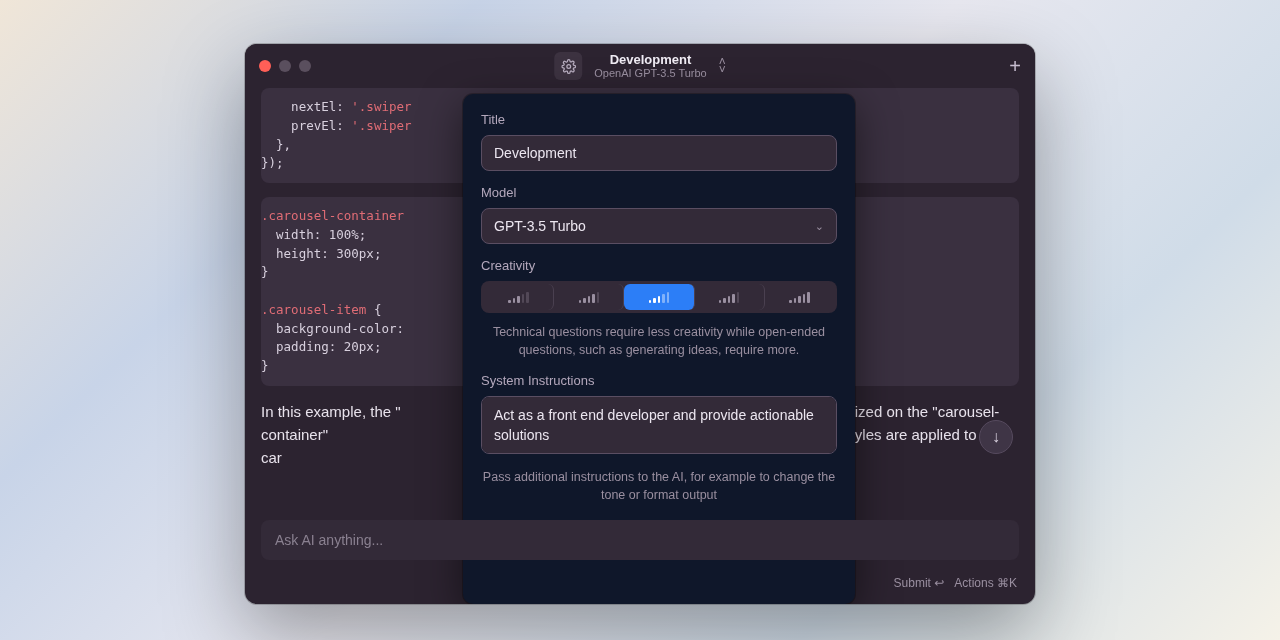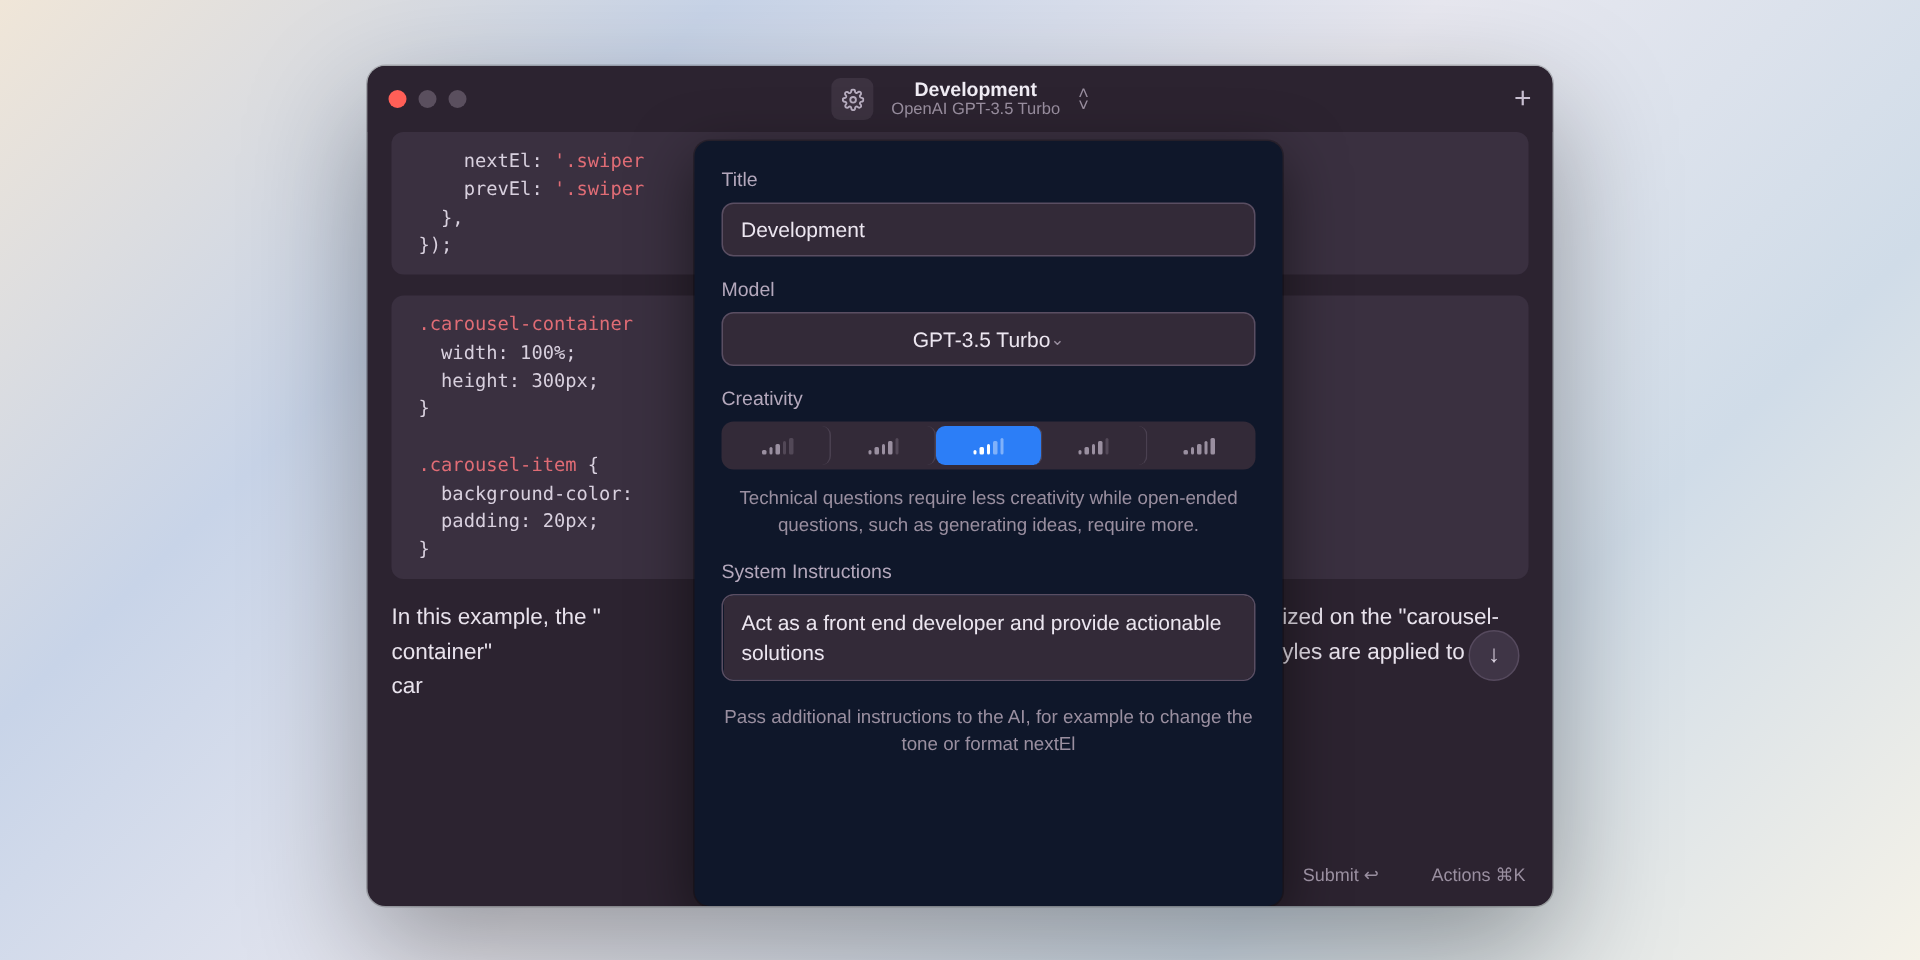--- a/index.html
+++ b/index.html
@@ -47,21 +47,21 @@
   .updown { color: #9a8fa0; font-size: 12px; line-height: 8px; }
   .plus { position: absolute; right: 14px; color: #c8bed0; font-size: 20px; }
   .content {
     position: absolute; top: 44px; left: 0; right: 0; bottom: 0;
     padding: 0 16px;
     overflow: hidden;
   }
   .codeblock {
     background: #3a3040;
     border-radius: 8px;
-    padding: 10px 18px;
+    padding: 10px 0;
     font-family: ui-monospace, Menlo, monospace;
     font-size: 12.5px;
     line-height: 1.5;
     white-space: pre;
     color: #d8d0de;
     margin-bottom: 14px;
   }
   .k-red { color: #e06c75; }
   .section-label { font-size: 15px; color: #e6e0ea; margin: 10px 0 8px 0; }
   .prose { font-size: 15px; line-height: 1.55; color: #e8e2ec; margin-top: 12px; }
@@ -81,21 +81,21 @@
   .ofield {
     width: 100%;
     background: #332a38;
     border: 1px solid #5a4e62;
     border-radius: 8px;
     padding: 9px 12px;
     font-size: 14px;
     color: #ece6f0;
     outline: none;
   }
-  .oselect { display:flex; justify-content:center; align-items:center; cursor:pointer; }
+  .oselect { display:flex; justify-content:space-between; align-items:center; cursor:pointer; }
   .segmented {
     display: flex;
     background: #332a38;
     border-radius: 8px;
     padding: 3px;
     gap: 0;
   }
   .seg {
     flex: 1;
     height: 26px;
@@ -122,21 +122,21 @@
     height: 40px;
     background: #332a38;
     border-radius: 8px;
     display:flex; align-items:center;
     padding: 0 14px;
     color:#8a8090; font-size:14px;
   }
   .footer {
     position:absolute; right:18px; bottom:14px;
     font-size:12px; color:#9a8fa0;
-    display:flex; gap:35px;
+    display:flex; gap:10px;
   }
   svg { display:block; }
 </style>
 </head>
 <body>
 
 <div class="window">
 
   <div class="titlebar">
     <div class="traffic">
@@ -241,26 +241,29 @@
             <span style="height:7px"></span>
             <span style="height:9px"></span>
             <span style="height:11px"></span>
           </div>
         </div>
     </div>
     <div class="ohelp">Technical questions require less creativity while open-ended questions, such as generating ideas, require more.</div>
 
     <div class="olabel">System Instructions</div>
     <textarea class="ofield" style="">Act as a front end developer and provide actionable solutions</textarea>
-    <div class="ohelp">Pass additional instructions to the AI, for example to change the tone or format nextEl</div>
+    <div class="ohelp">Pass additional instructions to the AI, for example to change the tone or format output</div>
   </div>
 
   <div class="scroll-btn">
     <span>↓</span>
   </div>
 
+  <div class="inputbar">
+    <span>Ask AI anything...</span>
+  </div>
 
   <div class="footer">
     <span>Submit ↩</span>
     <span>Actions ⌘K</span>
   </div>
 
 </div>
 
 </body></html>

